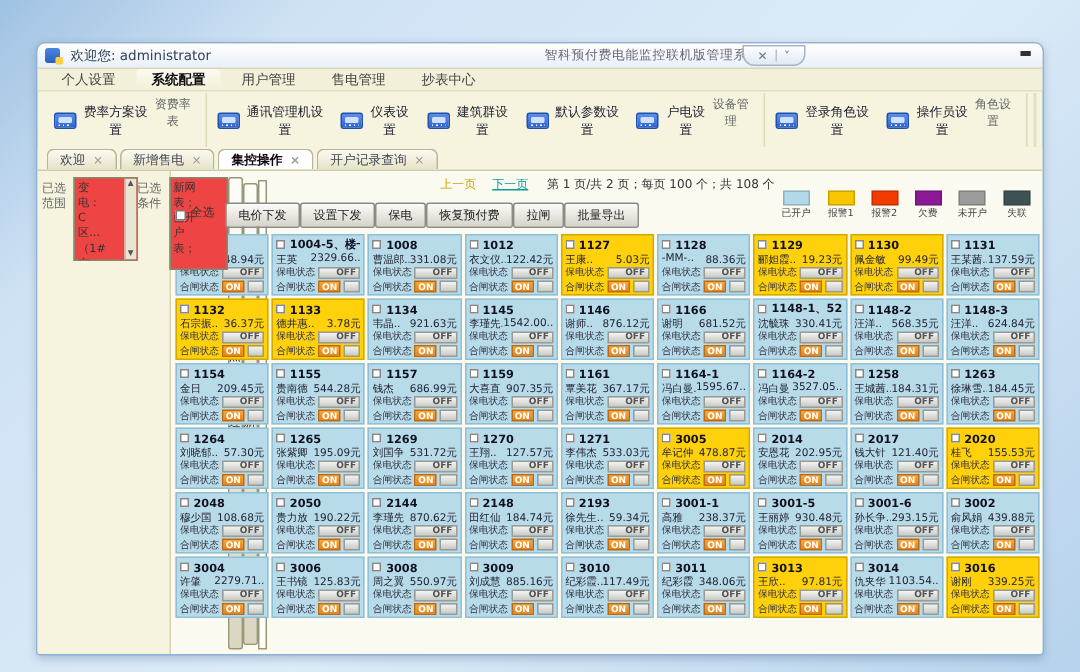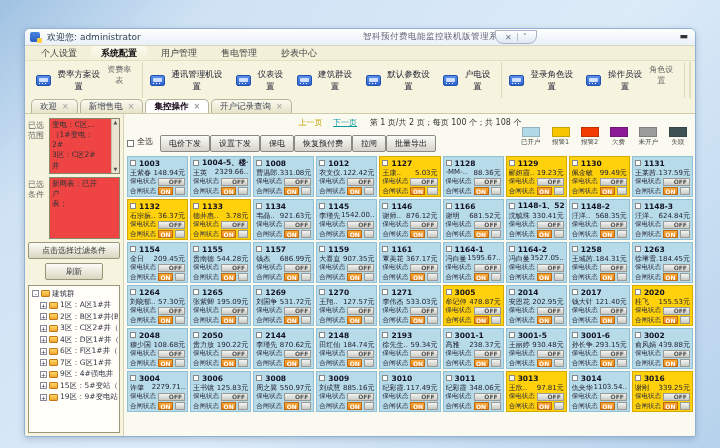--- a/index.html
+++ b/index.html
@@ -51,22 +51,22 @@
   .doctabs { height:15px; display:flex; gap:2px; padding-left:6px; align-items:flex-end;
     background:#f6f4de; }
   .dtab { display:flex; align-items:center; gap:5px; padding:1px 8px; font-size:8.5px; color:#445;
     background:linear-gradient(#fbfaf0,#e6e3c8); border:1px solid #b8b49a; border-bottom:0;
     border-radius:5px 5px 0 0; height:14px; }
   .dtab.active { background:#ffffff; font-weight:bold; color:#101; }
   .dtab .x { color:#999; font-size:8px; }
 
   
   .main { flex:1; display:flex; background:#fbfaf0; border-top:1px solid #cfcbaa; overflow:hidden; }
-  .sidebar { width:99px; background:#f6f4de; border-right:1px solid #d6d2b2; padding:4px 3px 3px 3px;
-    display:flex; flex-direction:column; }
+  .sidebar { width:89px; background:#f6f4de; border-right:1px solid #d6d2b2; padding:4px 3px 3px 3px;
+    display:flex; flex-direction:row; }
   .sb-row { display:flex; gap:2px; margin-bottom:3px; }
   .sb-label { width:19px; font-size:8px; color:#666; line-height:1.25; padding-top:3px; }
   .listbox { flex:1; background:#ef4444; border:1px solid #8a886c; font-size:7.5px; color:#333;
     padding:1px 20px 1px 2px; position:relative; overflow:hidden; line-height:1.35; }
   .lb1 { height:56px; } .lb2 { height:62px; }
   .scrollcol { position:absolute; right:0; top:0; bottom:0; width:8px; background:#e9e5d2;
     border-left:1px solid #c8c4a8; display:flex; flex-direction:column; justify-content:space-between;
     align-items:center; font-size:5px; color:#555; }
   .sb-btn { display:block; background:linear-gradient(#fcfcf8,#dad6c0); border:1px solid #9a9678;
     border-radius:2px; font-size:8px; padding:2px 0; color:#333; width:100%; }
@@ -164,20 +164,21 @@
           </button>
           <button class="rbtn">
             <span class="mon-icon"></span>
             <span>默认参数设置</span>
           </button>
           <button class="rbtn">
             <span class="mon-icon"></span>
             <span>户电设置</span>
           </button>
         </div>
+        <div class="rgroup-label">设备管理</div>
       </div>
       <div class="rgroup">
         <div class="rgroup-btns">
           <button class="rbtn">
             <span class="mon-icon"></span>
             <span>登录角色设置</span>
           </button>
           <button class="rbtn">
             <span class="mon-icon"></span>
             <span>操作员设置</span>

